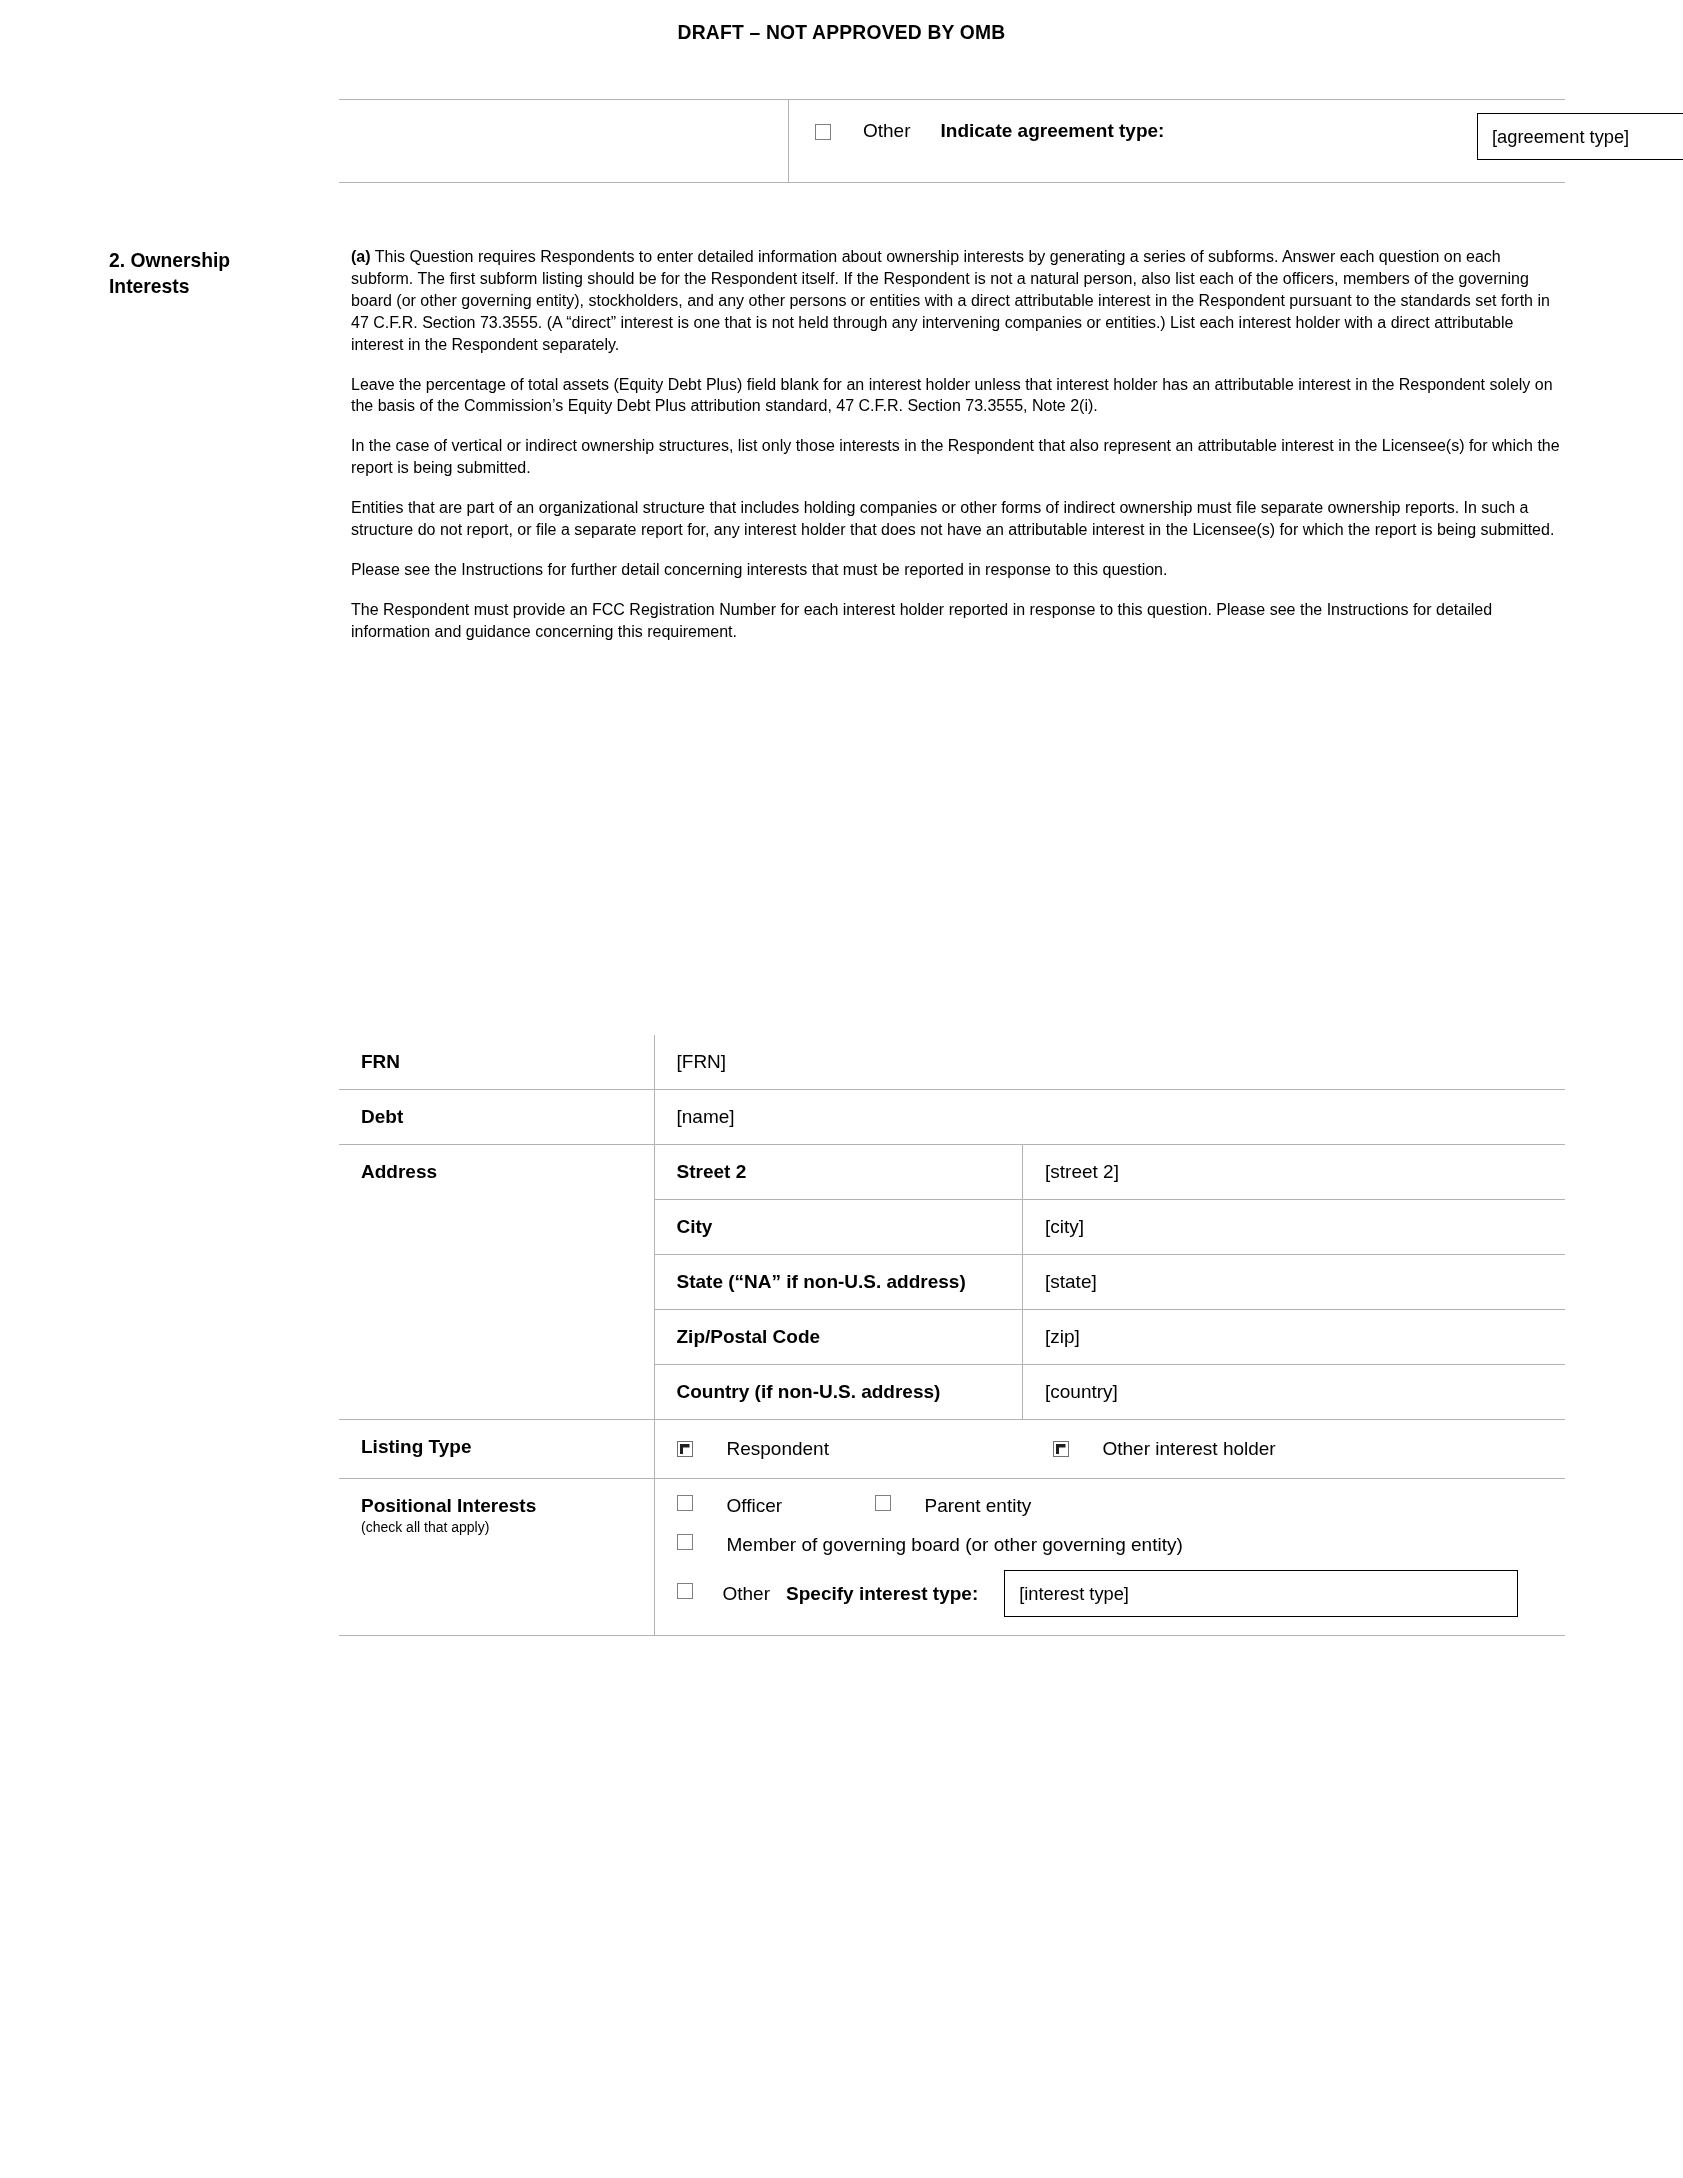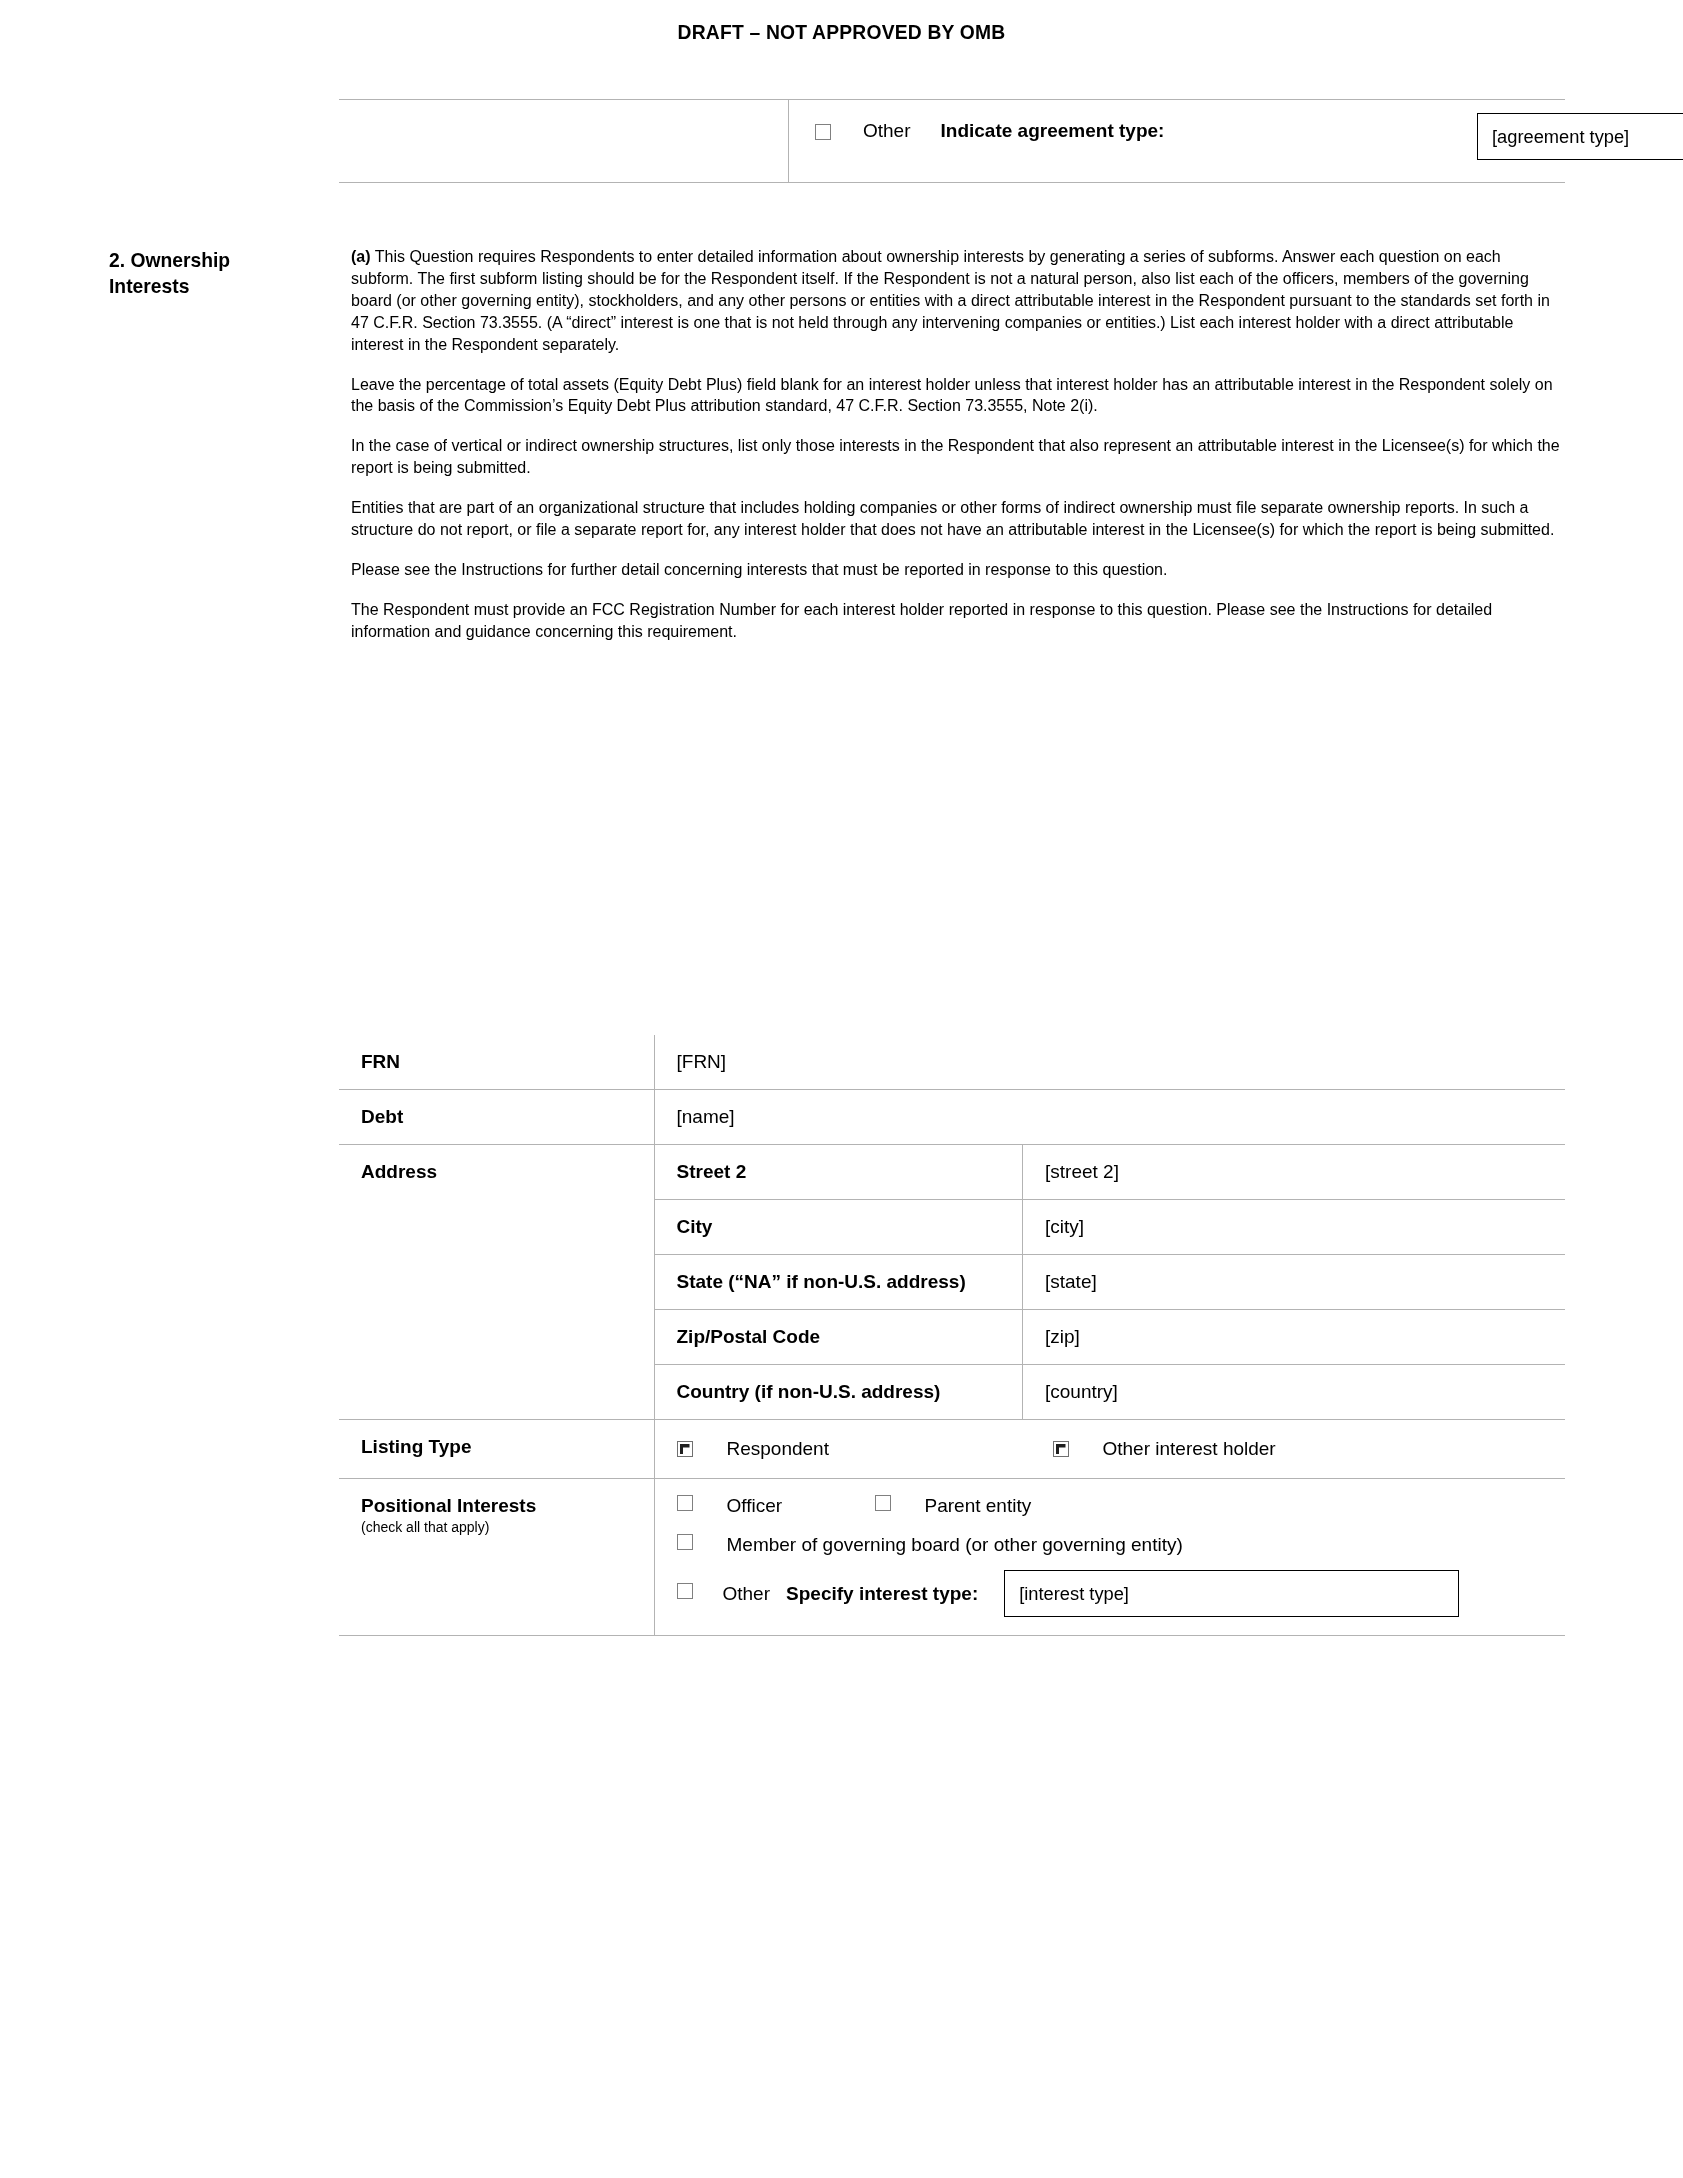--- a/index.html
+++ b/index.html
@@ -235,21 +235,21 @@
   .pos-row1 .opt:first-child { width: 198px; }
   .pos-row2 { margin-bottom: 14px; }
   .pos-row3 { display: flex; align-items: center; }
   .pos-row3 .opt-label { margin-left: 30px; }
   .specify-lbl {
     font-weight: bold;
     font-size: 19px;
     margin-left: 16px;
   }
   .interest-field {
-    width: 455px;
+    width: 514px;
     height: 47px;
     margin-left: 26px;
   }
 </style>
 </head>
 <body>
 
 <div class="page">
 
   <div class="draft-header">DRAFT – NOT APPROVED BY OMB</div>

